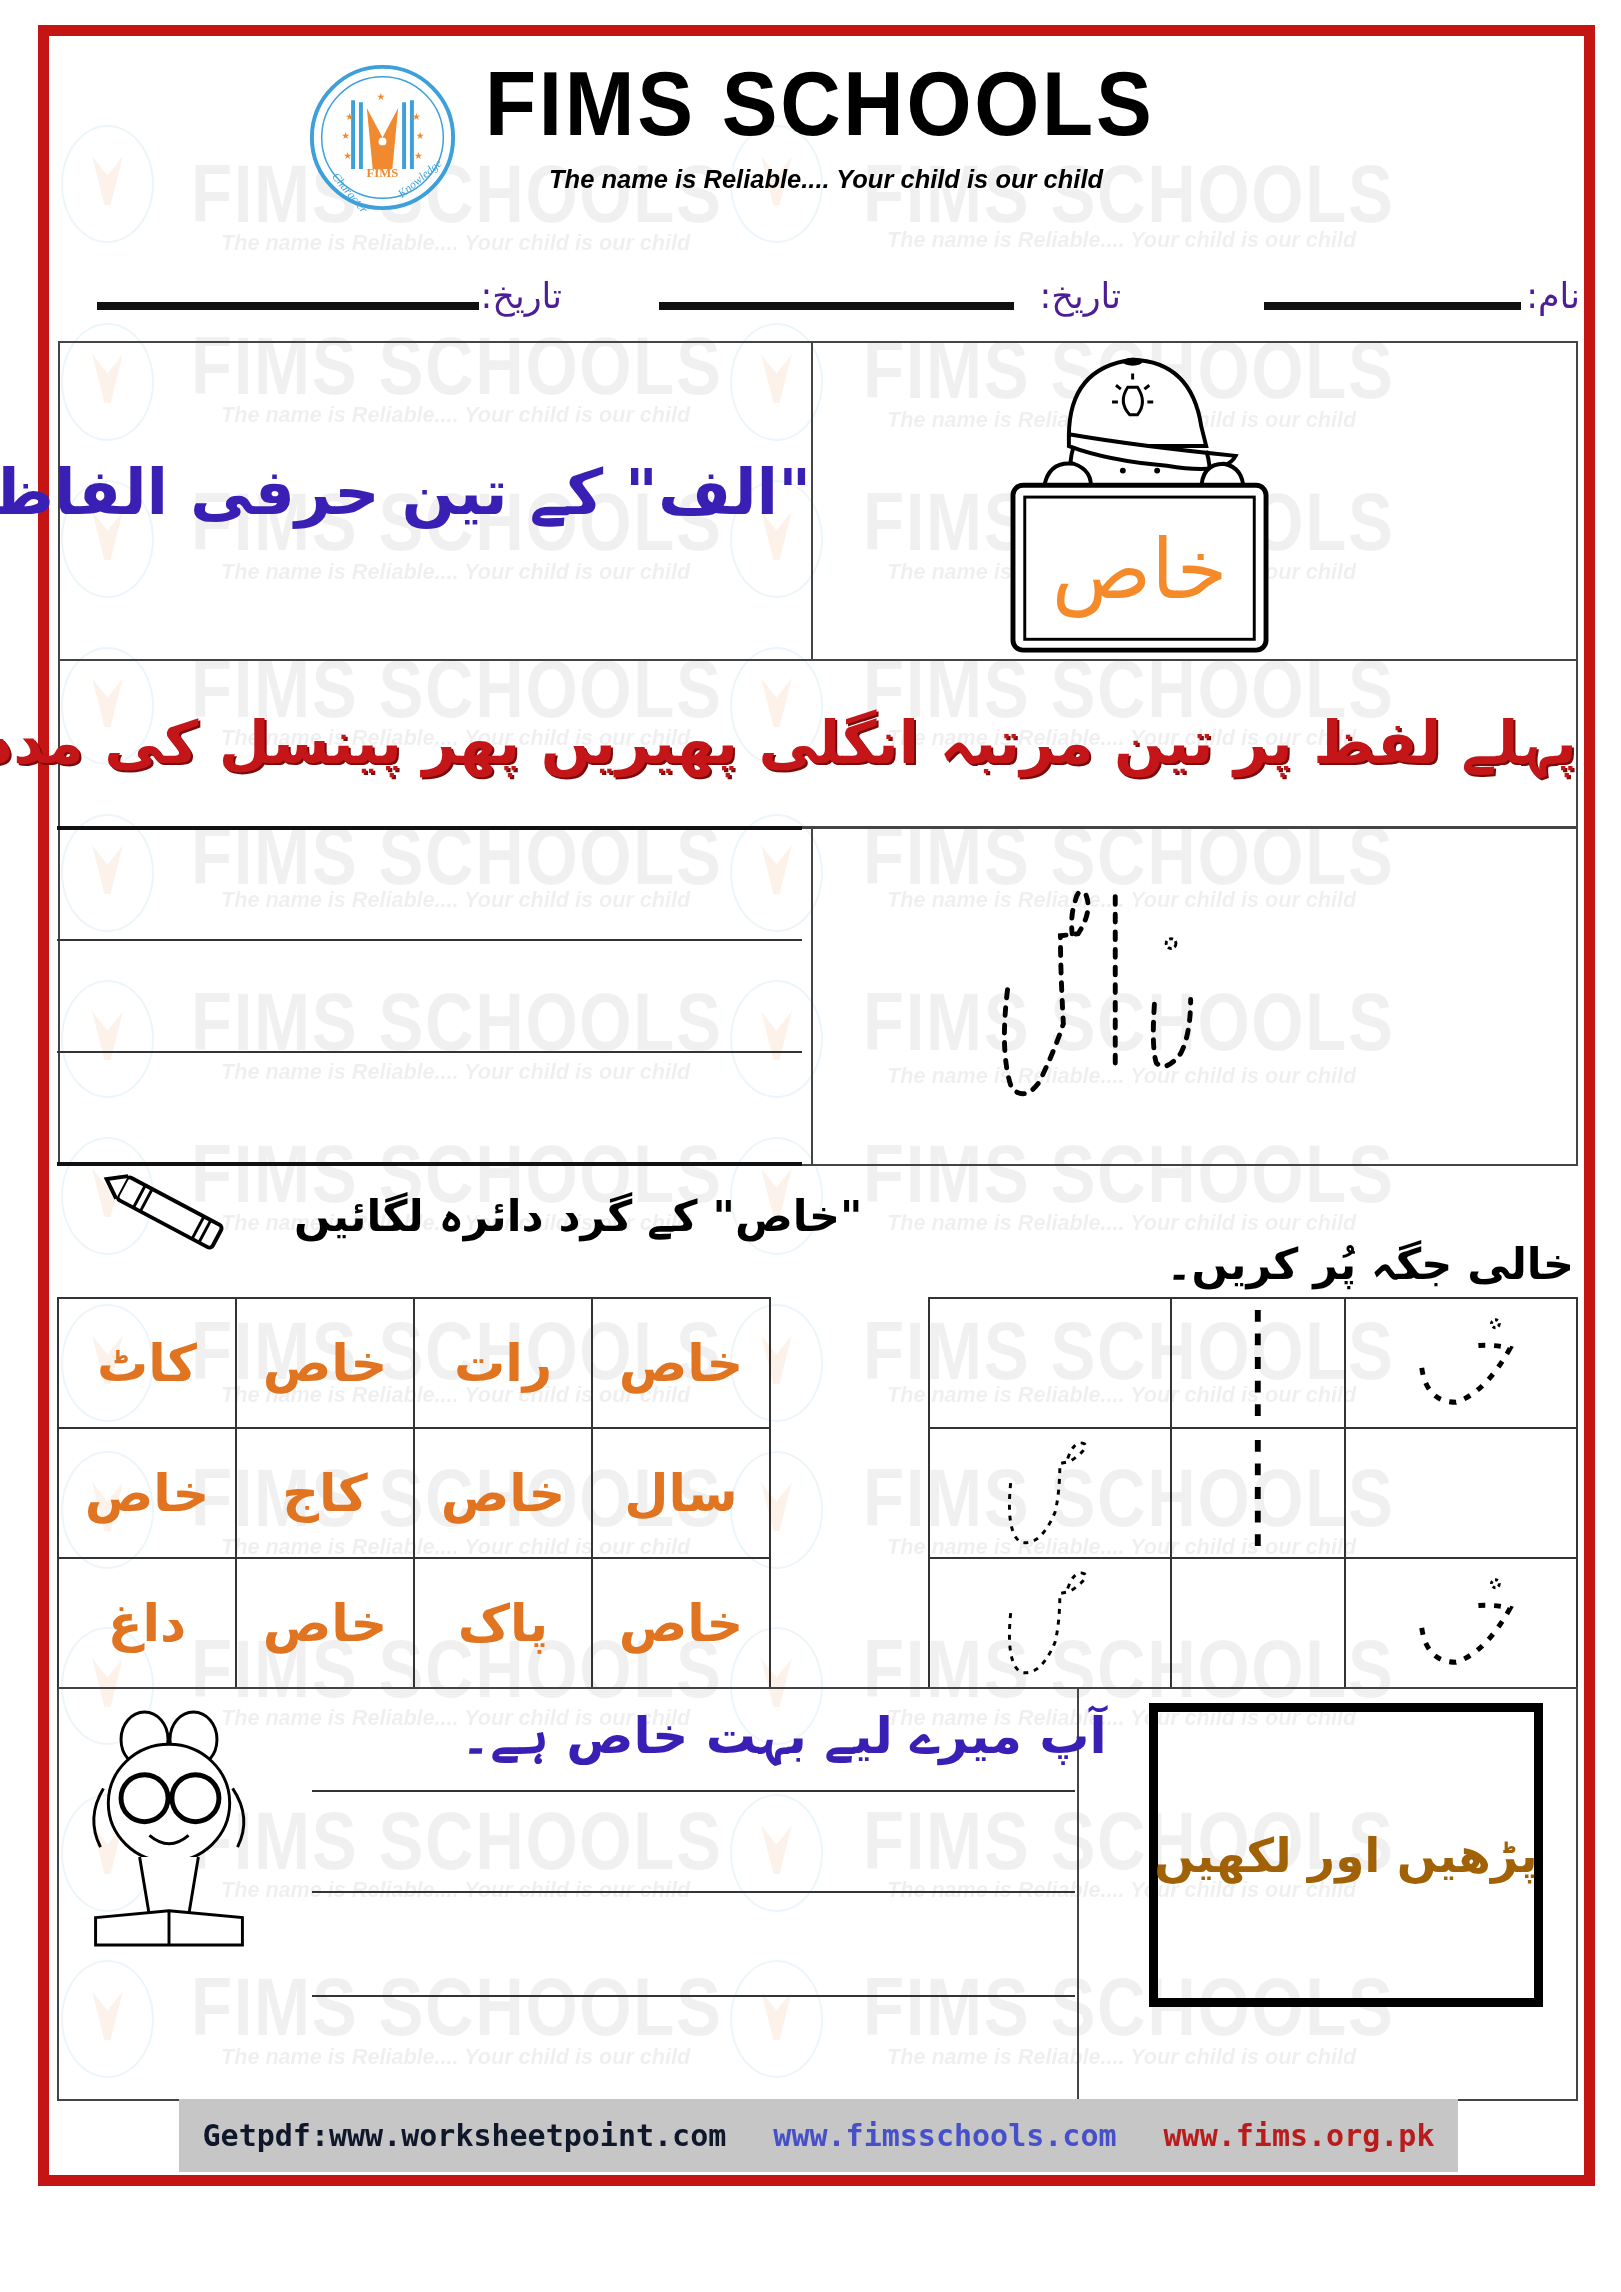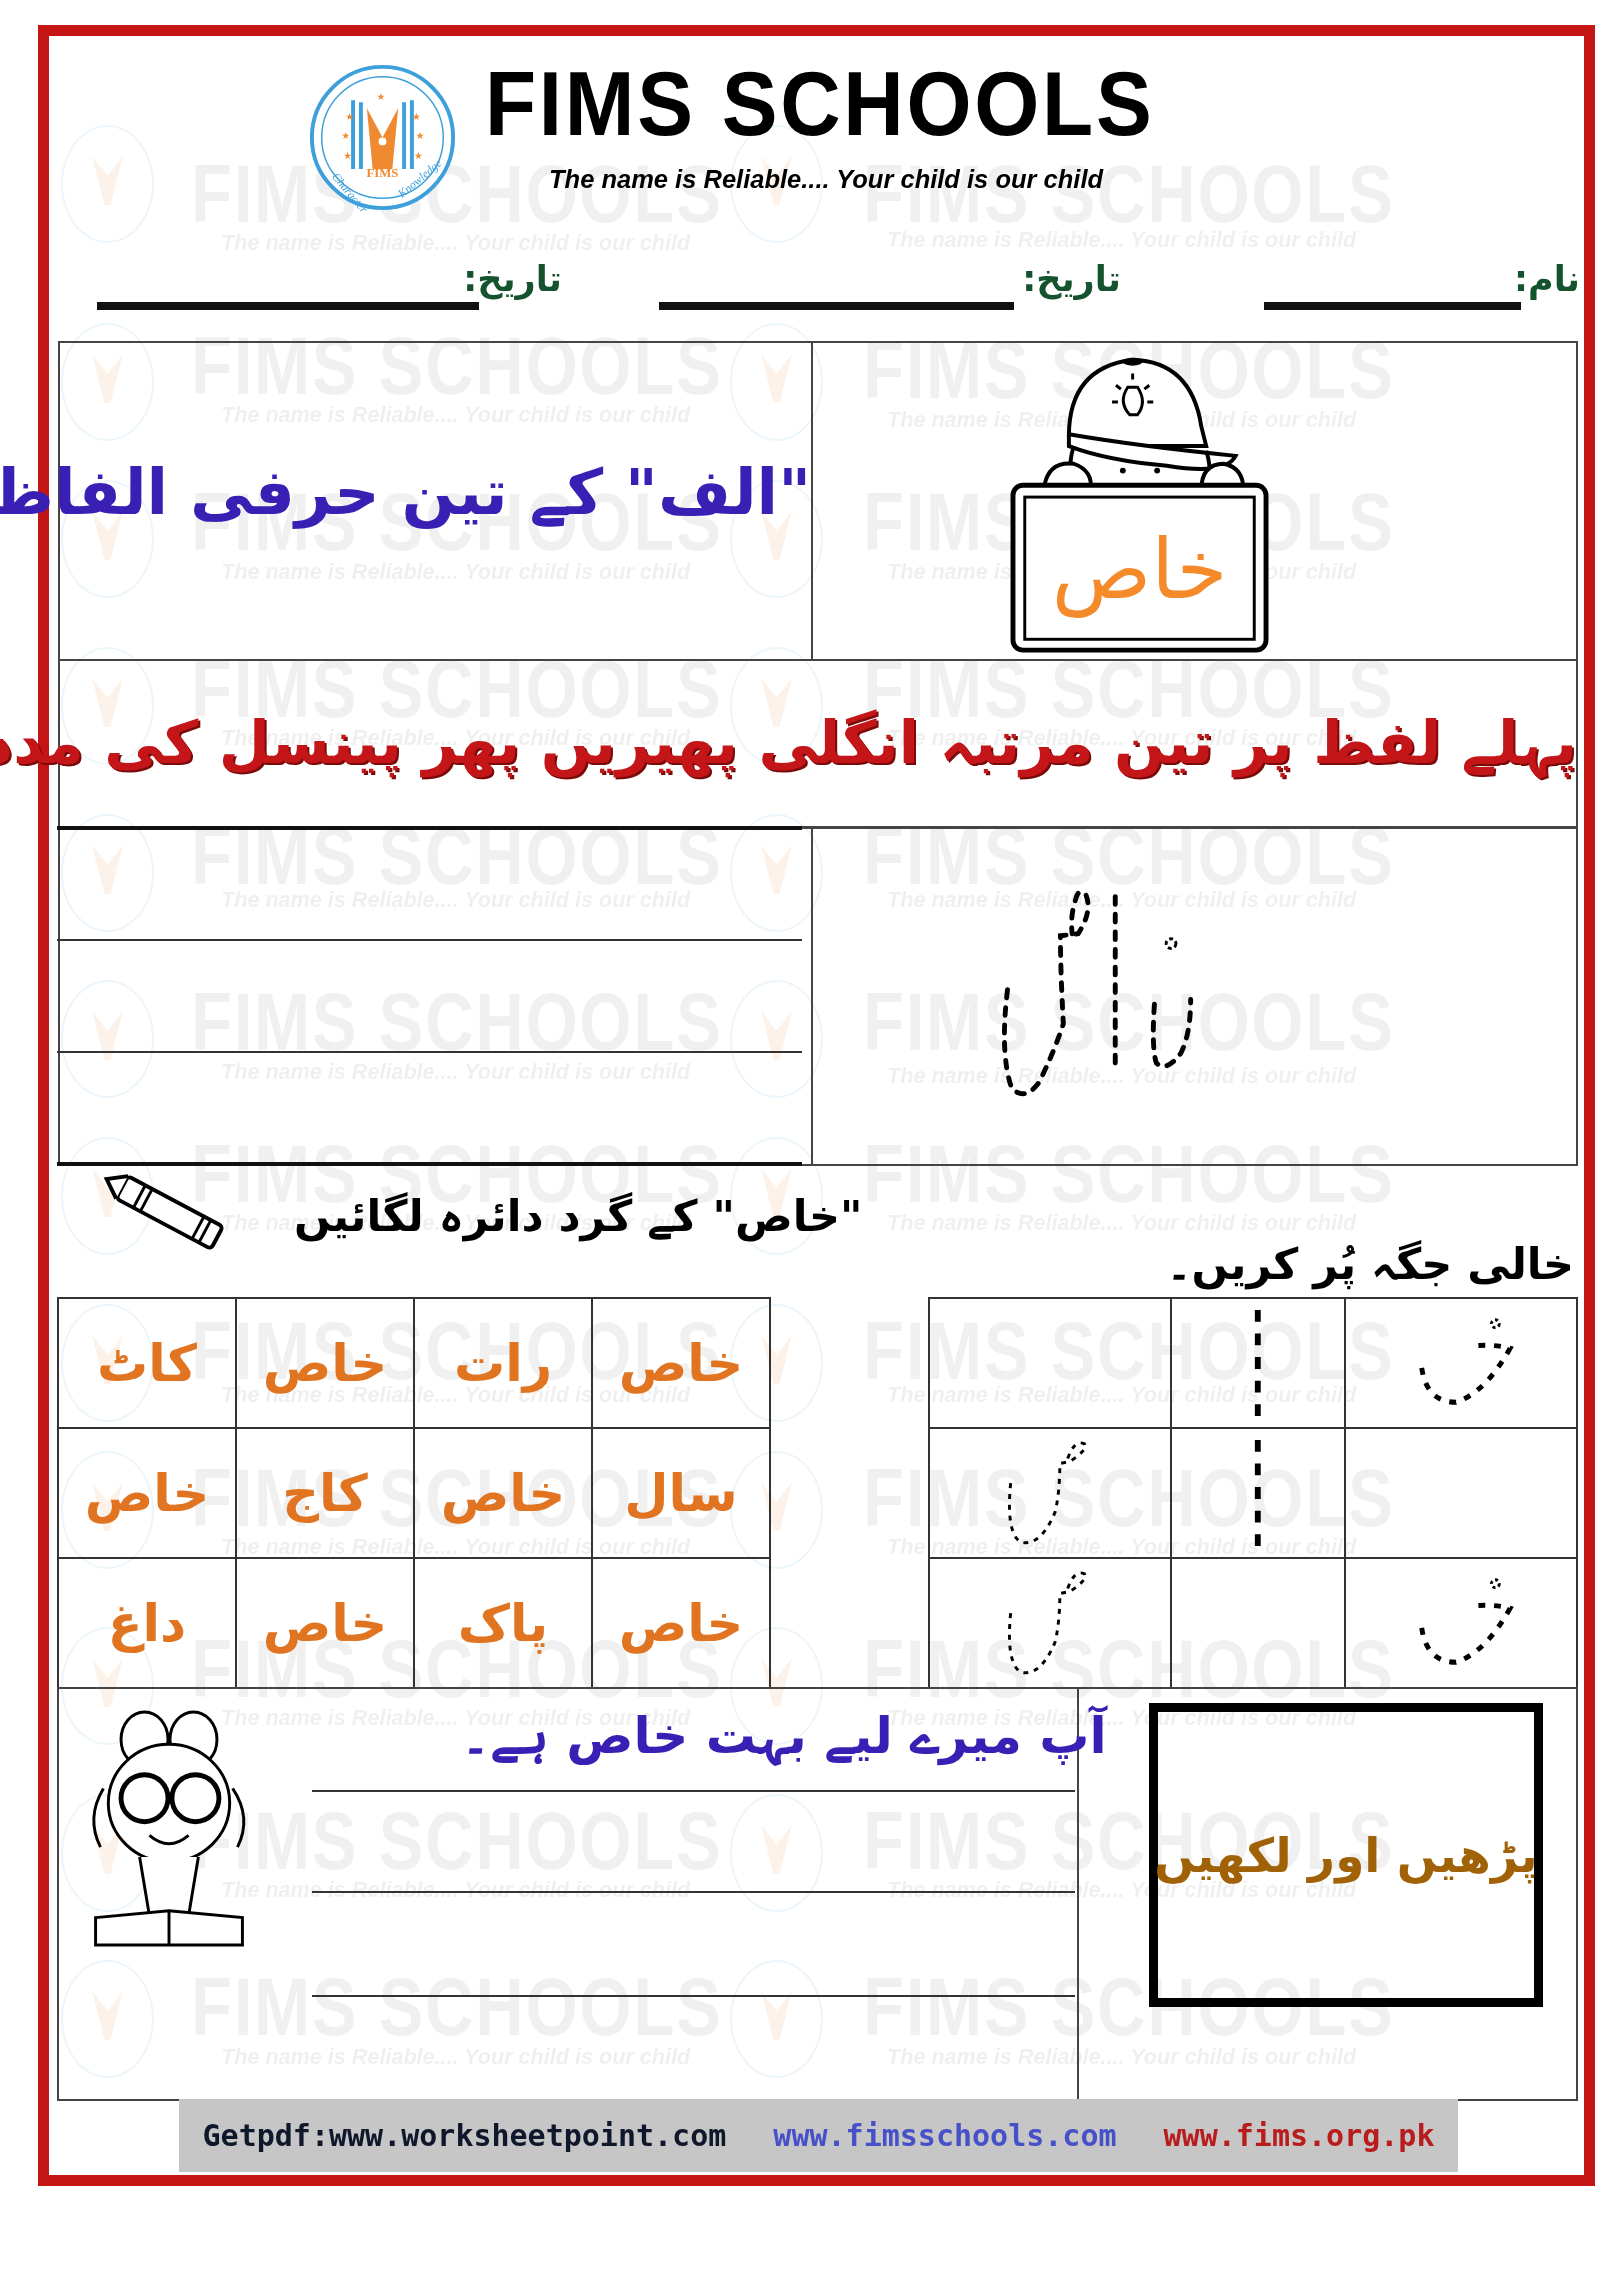--- a/index.html
+++ b/index.html
@@ -8,21 +8,21 @@
   .frame { position:absolute; left:38px; top:24.5px; width:1557px; height:2161px; box-sizing:border-box; border:11.8px solid #c41414; }
   .wm-title { position:absolute; font-family:"Liberation Sans", sans-serif; font-weight:bold; font-size:82px; color:#000; opacity:0.055; letter-spacing:2px; white-space:nowrap; transform:scaleX(0.82); transform-origin:left top; }
   .wm-tag { position:absolute; font-family:"Liberation Sans", sans-serif; font-style:italic; font-weight:bold; font-size:21.6px; color:#000; opacity:0.06; white-space:nowrap; }
   .wm-logo { position:absolute; width:93px; height:118px; border-radius:50%; border:2px solid #4aa6d8; opacity:0.1; box-sizing:border-box; }
   .wm-logo::after { content:""; position:absolute; left:29px; top:29px; width:31px; height:49px; background:#f08a30; clip-path:polygon(0 0,50% 40%,100% 0,60% 100%,40% 100%); }
 
   .title { position:absolute; left:485px; top:59px; font-family:"Liberation Sans", sans-serif; font-weight:bold; font-size:90px; line-height:90px; color:#000; letter-spacing:2.9px; transform:scaleX(0.93); transform-origin:left top; white-space:nowrap; }
   .tagline { position:absolute; left:549px; top:165px; font-family:"Liberation Sans", sans-serif; font-style:italic; font-weight:bold; font-size:25.5px; color:#000; white-space:nowrap; }
 
   .urdu { font-family:"DejaVu Sans", sans-serif; direction:rtl; white-space:nowrap; }
-  .field-label { position:absolute; top:259px; font-size:35px; font-weight:bold; color:#14532d; }
+  .field-label { position:absolute; top:276px; font-size:35px; font-weight:normal; color:#4c1d95; }
   .field-line { position:absolute; top:302px; height:7.8px; background:#111; }
 
   .box { position:absolute; border:2px solid #444; box-sizing:border-box; }
   .vline { position:absolute; width:1.5px; background:#444; }
   .hline { position:absolute; height:2px; background:#333; }
 
   .heading-blue { position:absolute; color:#3a1fb4; font-weight:bold; font-size:63px; }
   .heading-red { position:absolute; color:#c41518; font-weight:bold; font-size:59px; text-shadow:2px 2px 0 #7a0a0a; }
 
   .grid { position:absolute; display:grid; border-top:2px solid #333; border-left:2px solid #333; box-sizing:border-box; }

